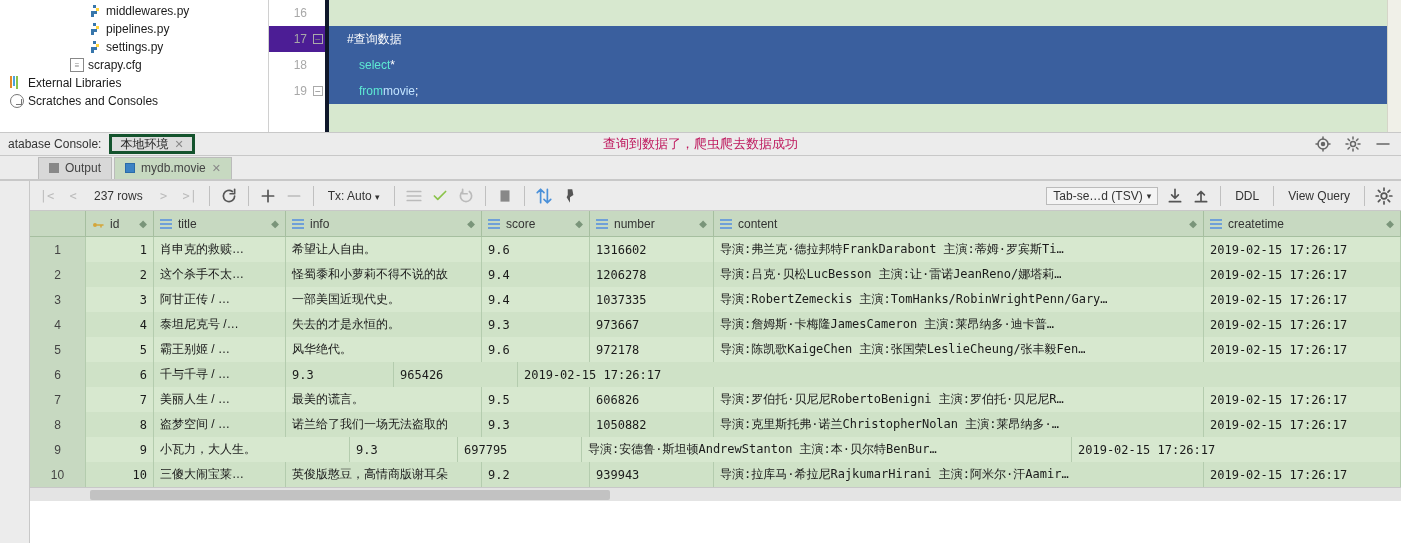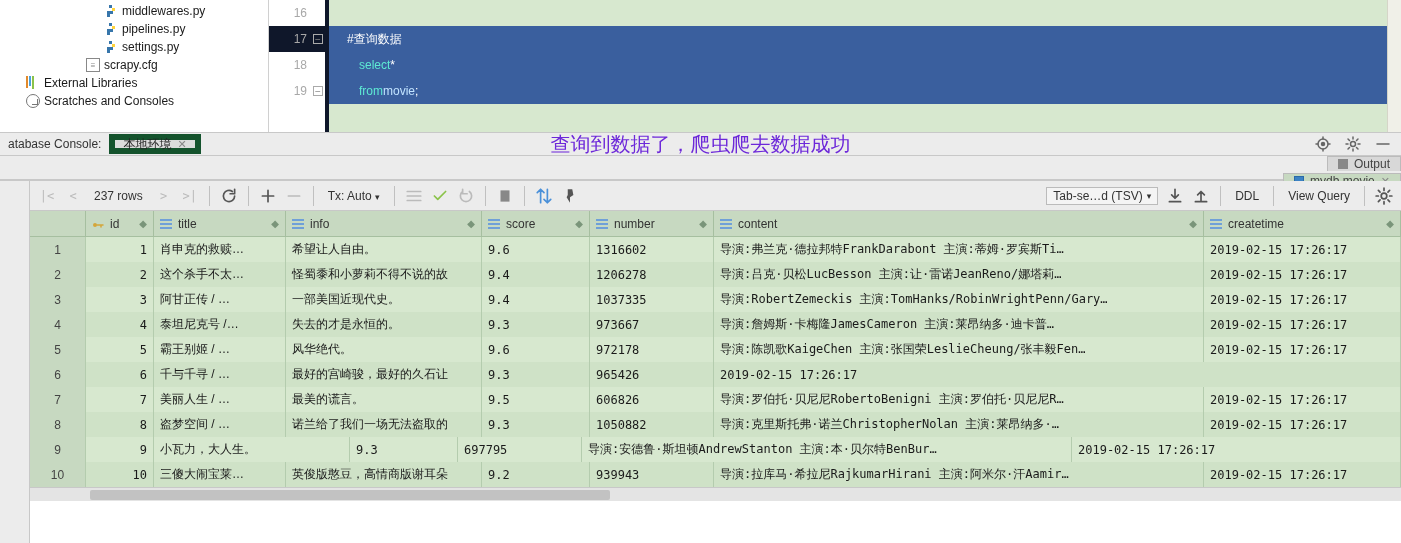--- a/index.html
+++ b/index.html
@@ -1,57 +1,57 @@
 <!DOCTYPE html>
 <html><head>
 <meta charset="utf-8">
 <style>
 * { box-sizing: border-box; margin: 0; padding: 0; font-family: "Segoe UI", Arial, sans-serif; font-size: 12px; }
 html, body { width: 1401px; height: 543px; overflow: hidden; background: #fff; }
 
 
 .top-strip { display: flex; height: 132px; }
 .tree-col { width: 268px; background: #fff; padding: 2px 0 0 0; overflow: hidden; }
-.tree-row { display: flex; align-items: center; height: 18px; padding-left: 8px; color: #1a1a1a; margin-left: 16px; }
+.tree-row { display: flex; align-items: center; height: 18px; padding-left: 8px; color: #1a1a1a; }
 .tree-row.indent1 { padding-left: 88px; }
 .tree-row.indent0b { padding-left: 70px; }
 .tree-row.indent0c { padding-left: 10px; }
 .tree-row.indent0d { padding-left: 10px; }
 .py-icon { width: 14px; height: 14px; margin-right: 4px; display: inline-flex; align-items: center; justify-content: center; }
 .py-icon svg { width: 14px; height: 14px; }
 .cfg-icon { width: 14px; height: 14px; margin-right: 4px; border: 1px solid #888; display: inline-flex; align-items: center; justify-content: center; font-size: 8px; color: #888; }
 .lib-icon { width: 14px; height: 14px; margin-right: 4px; display: inline-flex; }
 .lib-icon span { width: 2px; margin-right: 1px; }
 .scratch-icon { width: 14px; height: 14px; margin-right: 4px; border-radius: 50%; border: 1.5px solid #777; position: relative; }
 .scratch-icon::after { content: ""; position: absolute; width: 5px; height: 5px; border: 1.5px solid #777; border-left: none; border-top: none; top: 4px; left: 5px; }
 
 
 .editor-col { flex: 1; display: flex; border-left: 1px solid #d0d0d0; }
 .gutter { width: 60px; background: #fff; border-right: 4px solid #0f172a; }
 .gutter-row { height: 26px; display: flex; align-items: center; justify-content: flex-end; padding-right: 18px; color: #a8a8a8; font-family: Consolas, monospace; font-size: 12px; position: relative; }
-.gutter-row.hl { background: #0f172a; }
+.gutter-row.hl { background: #4c1d95; }
 .gutter-row .minus { position: absolute; right: 2px; width: 10px; height: 10px; border: 1px solid #aaa; display: flex; align-items: center; justify-content: center; font-size: 10px; color: #888; }
 .code-area { flex: 1; background: #d7e8cf; position: relative; }
 .code-line { height: 26px; display: flex; align-items: center; padding-left: 18px; font-family: Consolas, "Microsoft YaHei", monospace; font-size: 14px; color: #334; }
 .code-line.sel { background: #3a5f9e; color: #fff; }
 .code-line.sel .kw { color: #5eead4; margin-left: 12px; }
 .code-line.sel .tbl { color: #c1e3ff; }
 .right-overview { width: 14px; background: #f0f0e8; border-left: 1px solid #d5d5c8; }
 
 
 .console-bar { height: 24px; background: #ececec; border-top: 1px solid #c8c8c8; border-bottom: 1px solid #c8c8c8; display: flex; align-items: center; position: relative; }
 .console-bar .label { padding: 0 8px; color: #333; }
-.console-tab { height: 20px; padding: 0 8px; background: #dcdcdc; border: 6px solid #14532d; display: flex; align-items: center; gap: 6px; font-size: 12px; color: #222; }
+.console-tab { height: 20px; padding: 0 8px; background: #dcdcdc; border: 3px solid #14532d; display: flex; align-items: center; gap: 6px; font-size: 12px; color: #222; }
 .console-tab .x { color: #888; font-size: 11px; }
-.console-red { position: absolute; left: 50%; transform: translateX(-50%); color: #6d28d9; font-size: 20px; }
+.console-red { position: absolute; left: 50%; transform: translateX(-50%); color: #be185d; font-size: 13px; }
 .console-right { margin-left: auto; display: flex; align-items: center; gap: 14px; padding-right: 10px; }
 .icon-btn { width: 16px; height: 16px; display: inline-flex; align-items: center; justify-content: center; color: #666; }
 
 
-.inner-tabs { height: 24px; background: #ececec; border-bottom: 1px solid #c8c8c8; display: flex; align-items: flex-end; padding-left: 38px; gap: 2px; flex-direction: column; }
+.inner-tabs { height: 24px; background: #ececec; border-bottom: 1px solid #c8c8c8; display: flex; align-items: center; padding-left: 38px; gap: 2px; }
 .inner-tab { height: 22px; padding: 0 10px; background: #d8d8d8; border: 1px solid #bbb; border-bottom: none; display: flex; align-items: center; gap: 6px; color: #444; }
 .inner-tab.active { background: #c7d9c1; }
 .inner-tab .sq { width: 10px; height: 10px; background: #888; }
 .inner-tab .sq.tbl { background: #3b82c4; border: 1px solid #2a6aa8; }
 .inner-tab .x { color: #888; font-size: 11px; }
 
 
 .grid-wrap { display: flex; height: calc(543px - 132px - 24px - 24px); border-top: 1px solid #c8c8c8; }
 .vstrip { width: 30px; background: #ececec; border-right: 1px solid #c8c8c8; }
 
@@ -402,21 +402,20 @@
           <div class="g-cell title w-info">风华绝代。</div>
           <div class="g-cell w-score">9.6</div>
           <div class="g-cell w-number">972178</div>
           <div class="g-cell content w-content">导演:陈凯歌KaigeChen       主演:张国荣LeslieCheung/张丰毅Fen…</div>
           <div class="g-cell ct w-createtime">2019-02-15 17:26:17</div>
         </div>
         <div class="g-row even">
           <div class="g-rownum">6</div>
           <div class="g-cell num w-id">6</div>
           <div class="g-cell title w-title">千与千寻  /  …</div>
-          <div class="g-cell title w-info">最好的宫崎骏，最好的久石让</div>
           <div class="g-cell w-score">9.3</div>
           <div class="g-cell w-number">965426</div>
           <div class="g-cell ct w-createtime">2019-02-15 17:26:17</div>
         </div>
         <div class="g-row odd">
           <div class="g-rownum">7</div>
           <div class="g-cell num w-id">7</div>
           <div class="g-cell title w-title">美丽人生  /  …</div>
           <div class="g-cell title w-info">最美的谎言。</div>
           <div class="g-cell w-score">9.5</div>

